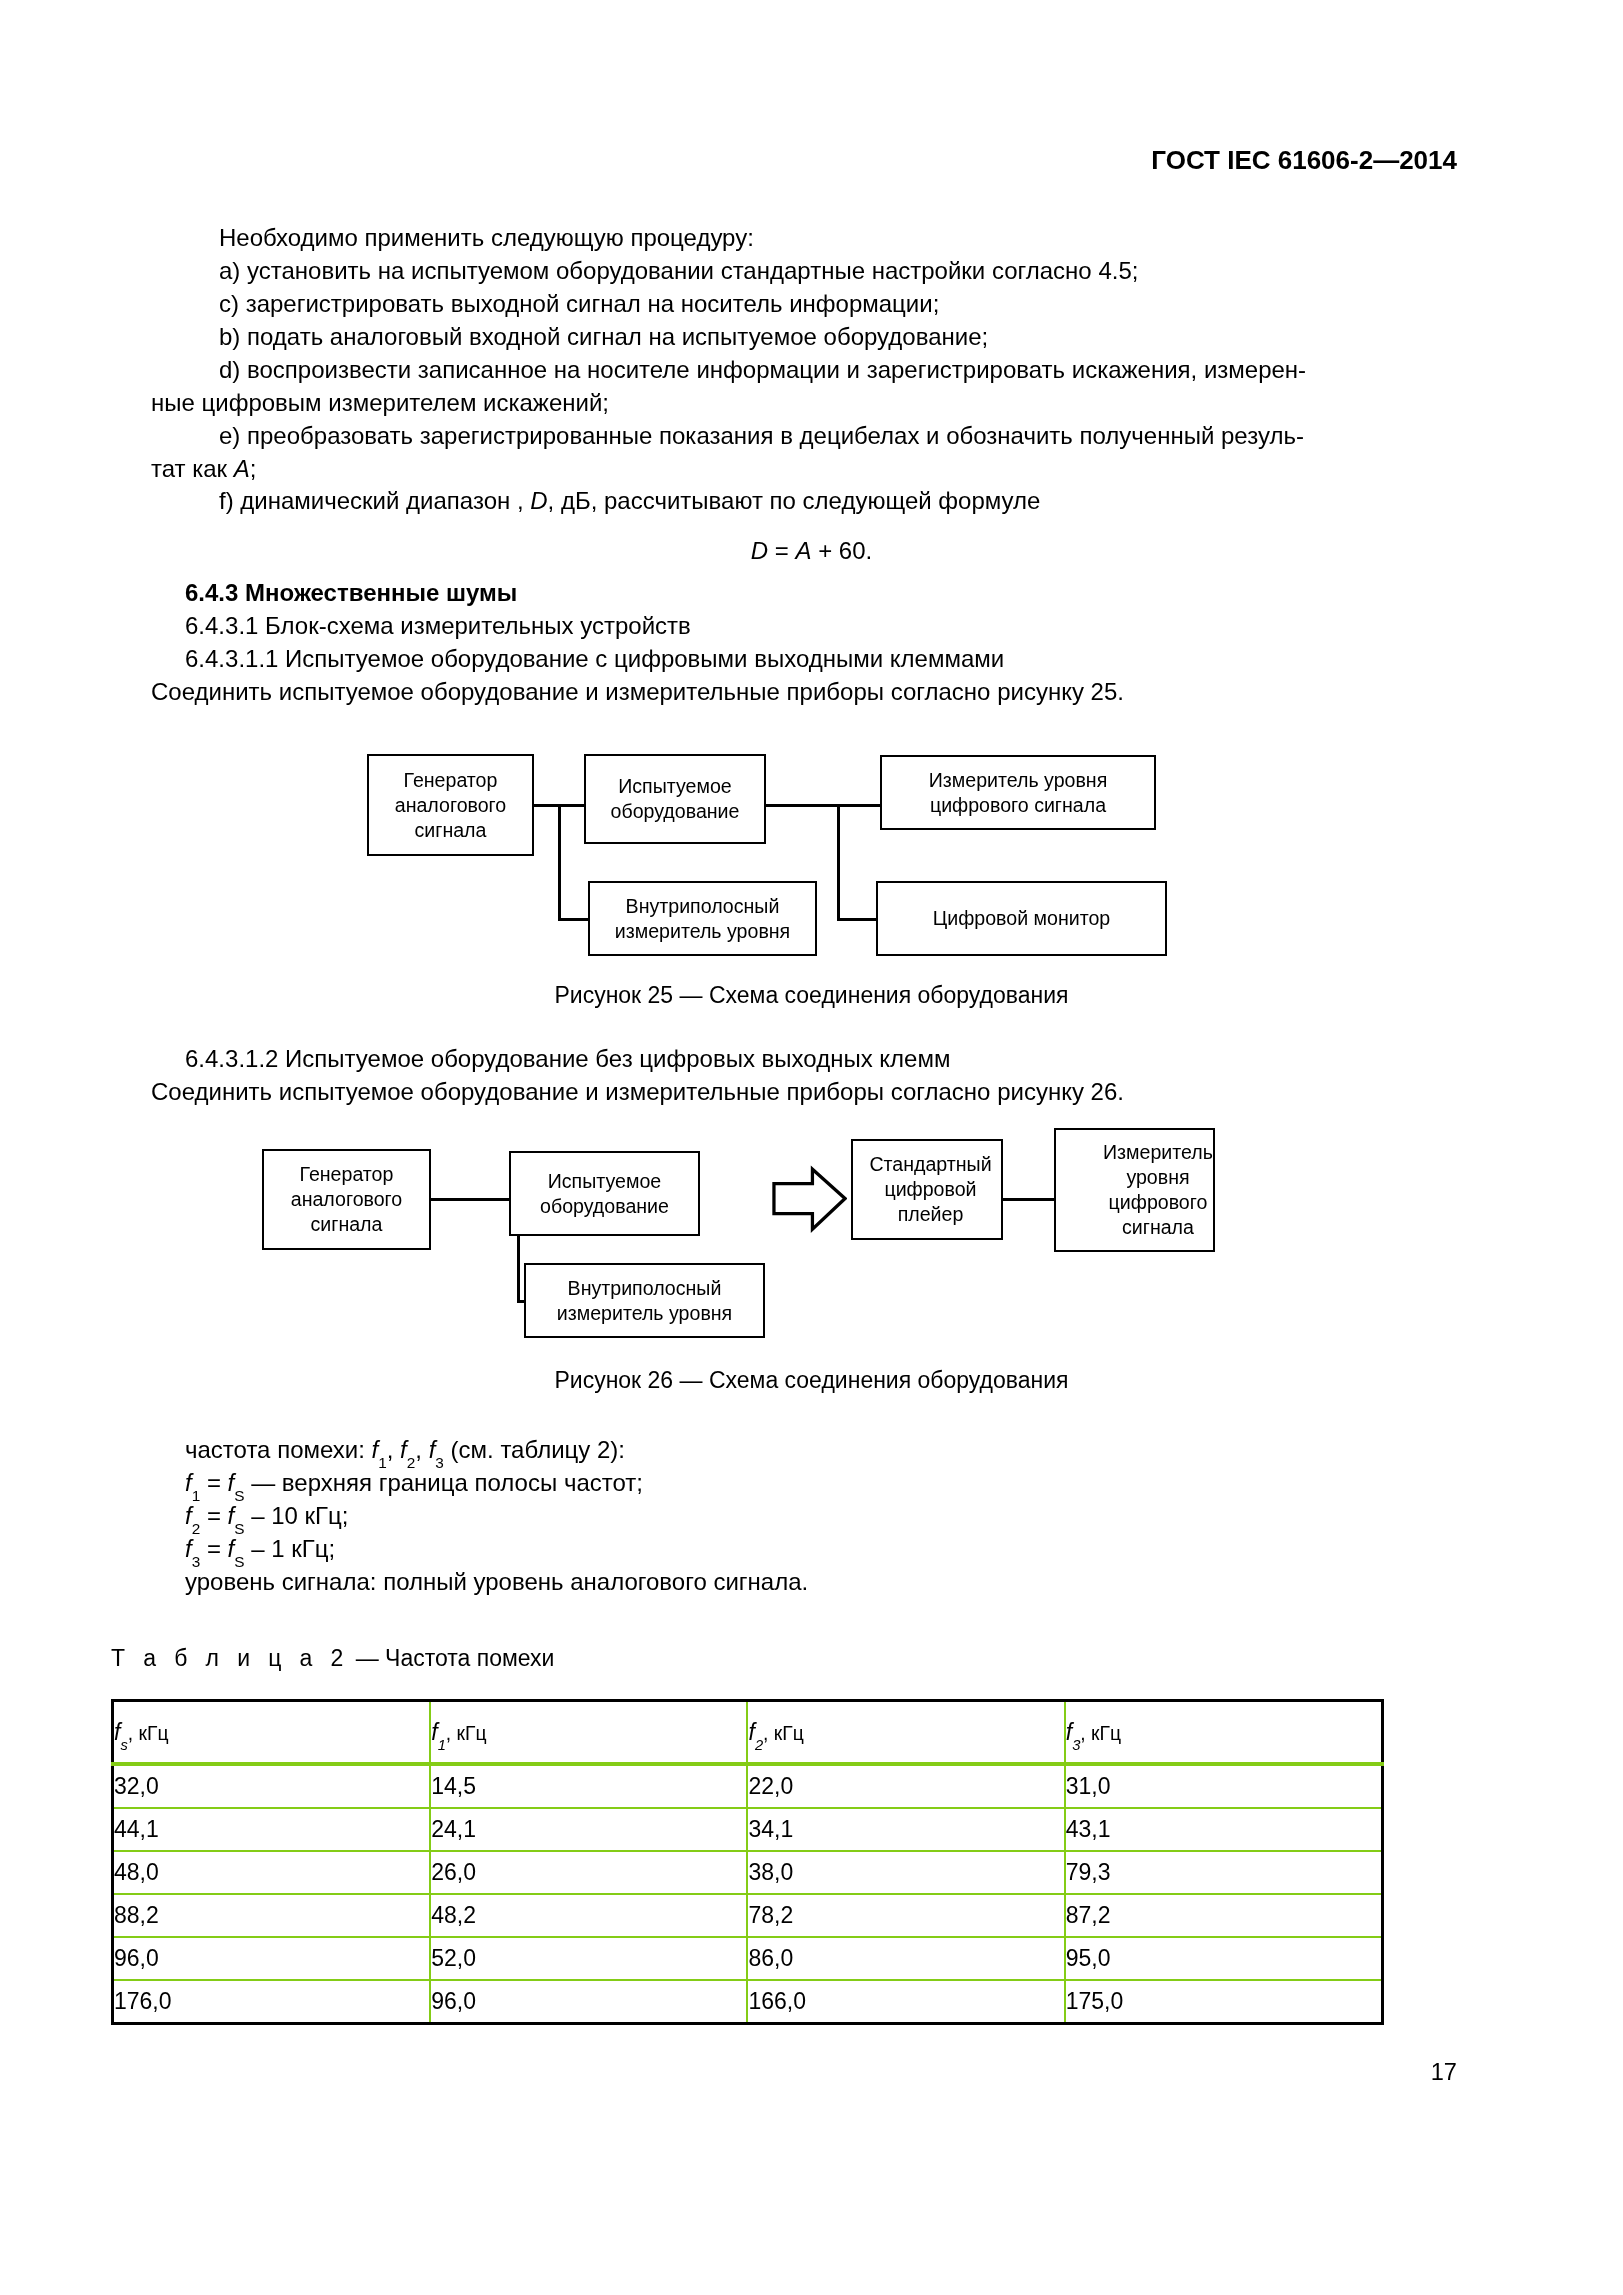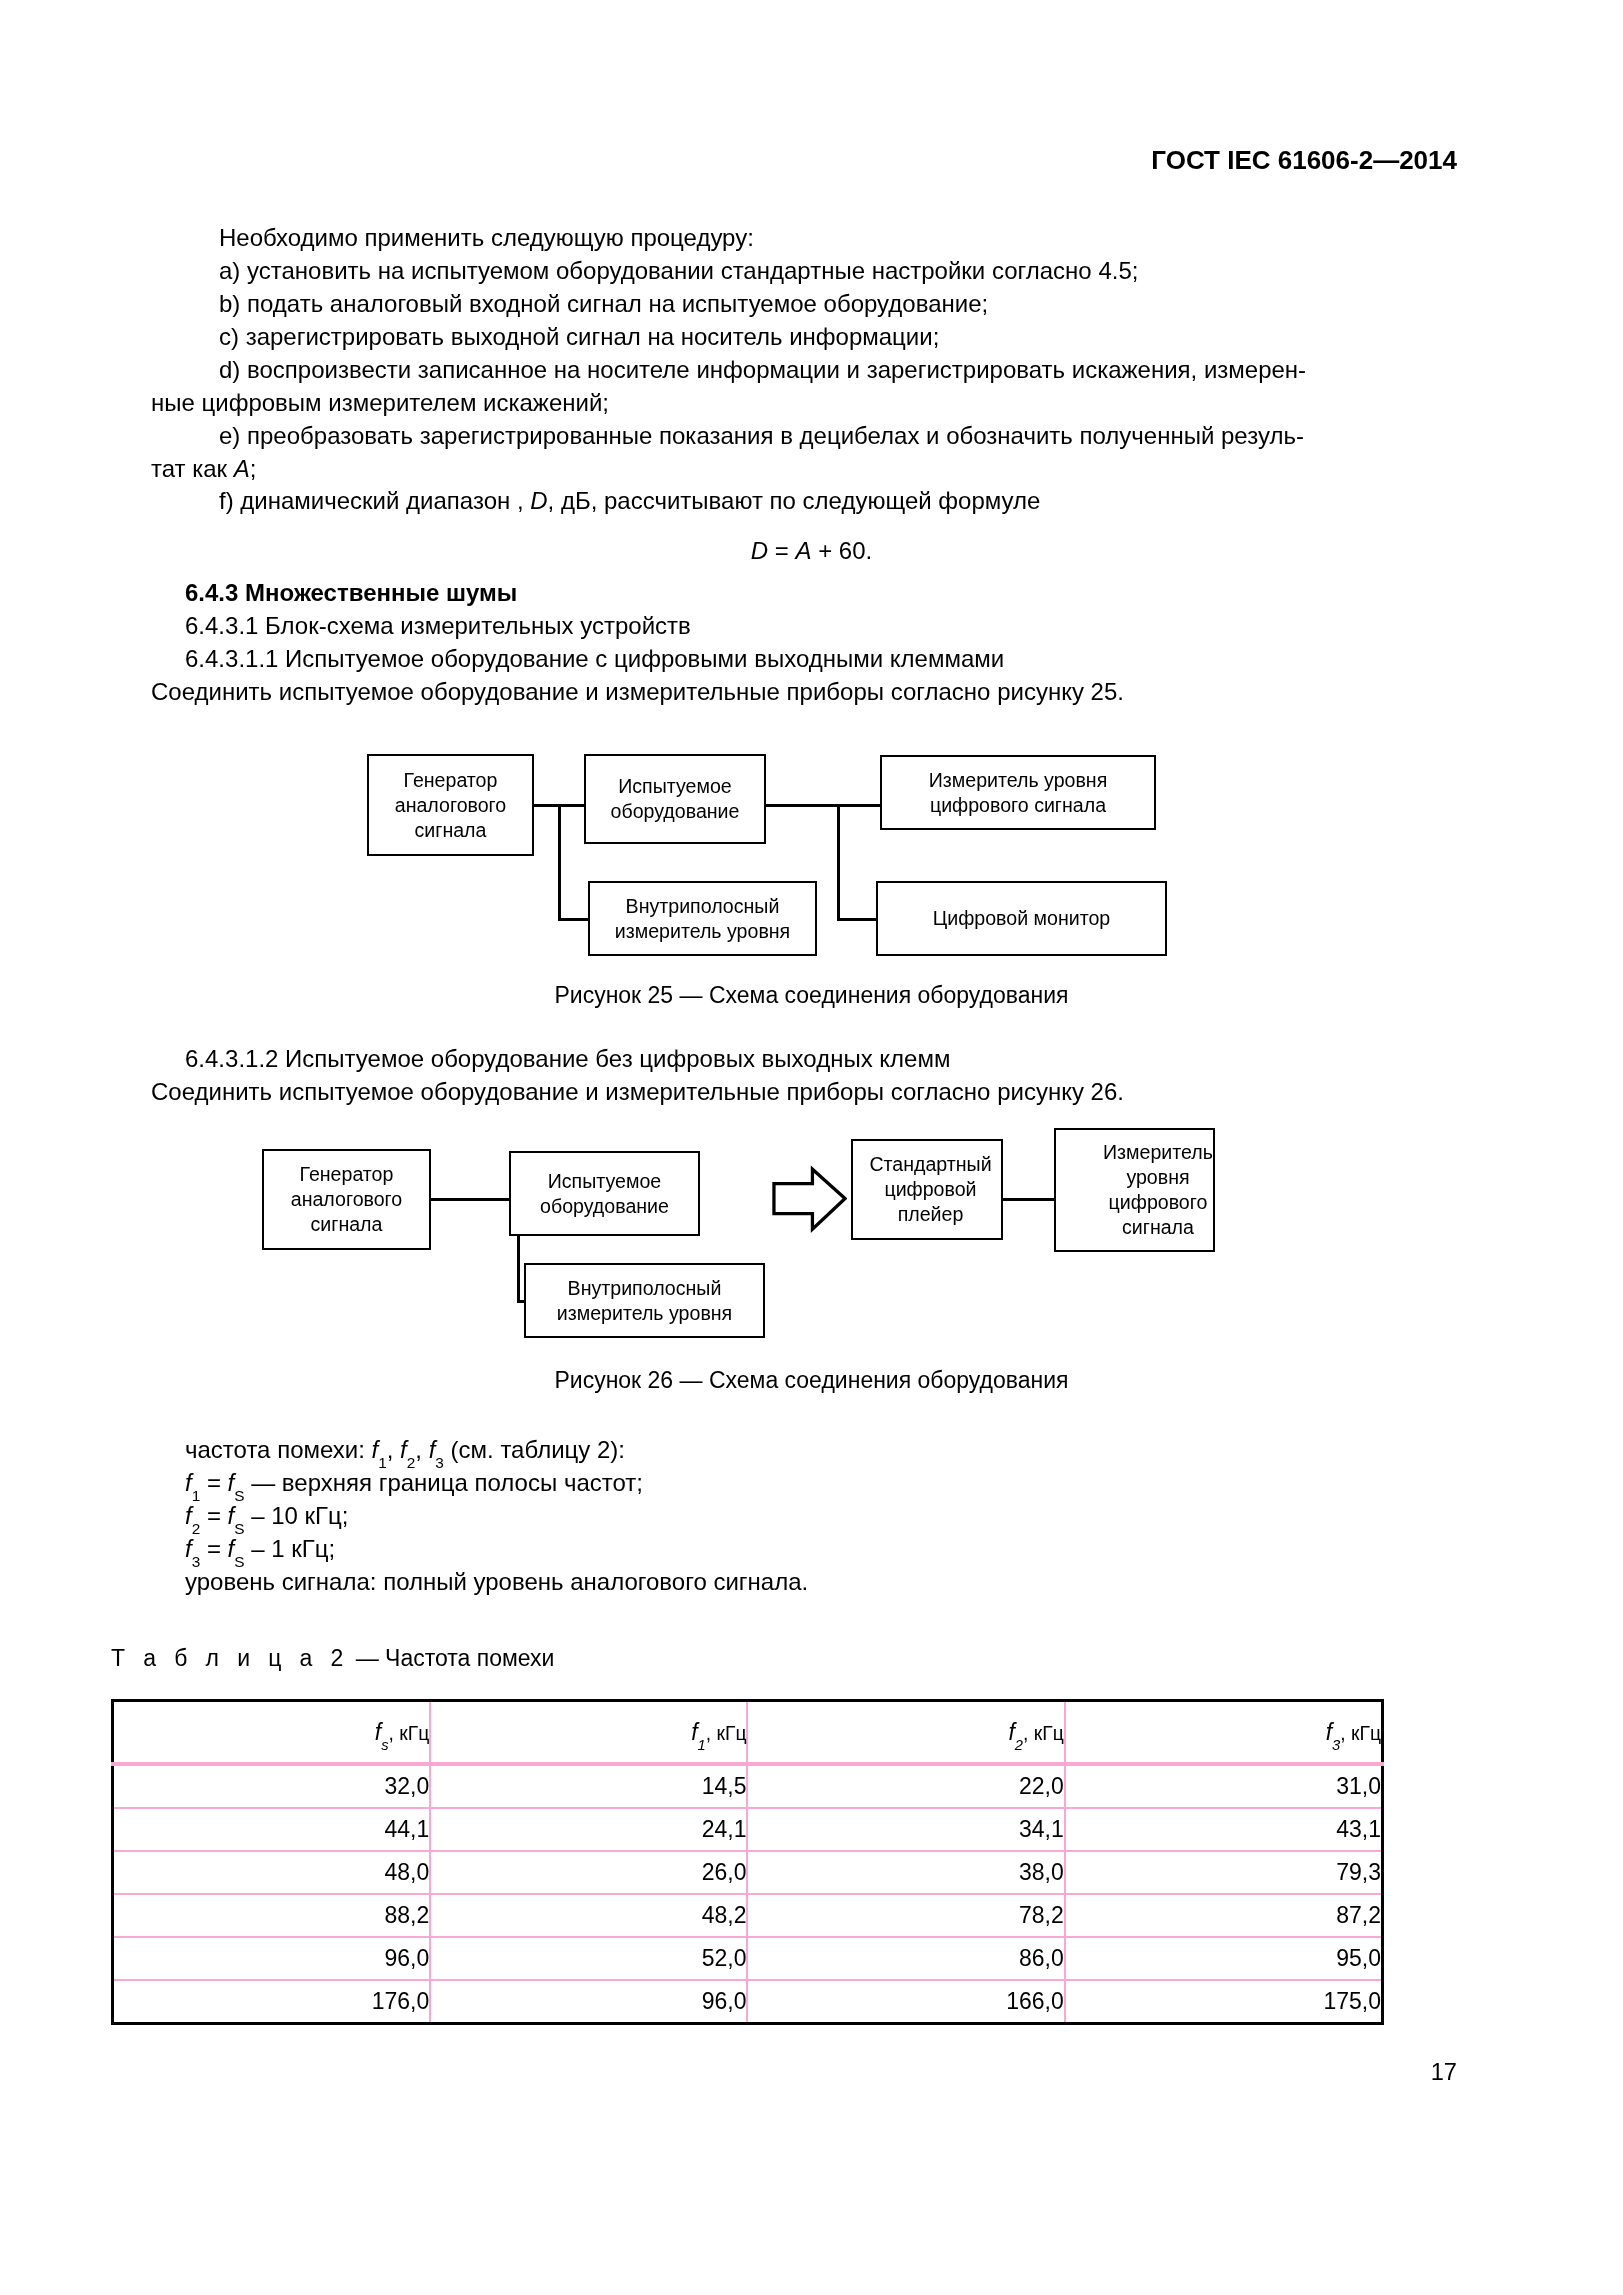--- a/index.html
+++ b/index.html
@@ -57,22 +57,22 @@
     font-size:23px;
   }
   .tbl-caption .sp { letter-spacing:5.9px; }
   table.t2 {
     position:absolute;
     border-collapse:collapse;
     table-layout:fixed;
     font-size:23px;
   }
   table.t2 td, table.t2 th {
-    border:2px solid #f9a8d4;
-    text-align:right;
+    border:2px solid #84cc16;
+    text-align:left;
     font-weight:normal;
     padding:0;
     height:41px;
   }
   table.t2 thead th { height:60px; border-bottom-width:4.6px; }
   table.t2 { border:3.3px solid #000; }
   table.t2 .hcell { font-style:italic; }
   table.t2 .hcell .u { font-style:normal; font-size:0.84em; }
 
   .pageno {
@@ -83,22 +83,22 @@
 </head>
 <body>
 
 <div class="page">
 
   <div class="hdr">ГОСТ IEC 61606-2—2014</div>
 
   <div class="blk" style="left:185px; top:221px;">
     <p class="ind">Необходимо применить следующую процедуру:</p>
     <p class="ind">a) установить на испытуемом оборудовании стандартные настройки согласно 4.5;</p>
+    <p class="ind">c) зарегистрировать выходной сигнал на носитель информации;</p>
     <p class="ind">b) подать аналоговый входной сигнал на испытуемое оборудование;</p>
-    <p class="ind">c) зарегистрировать выходной сигнал на носитель информации;</p>
     <p class="ind">d) воспроизвести записанное на носителе информации и зарегистрировать искажения, измерен-</p>
   </div>
 
   <div class="blk" style="left:185px; top:419px;">
     <p class="ind">e) преобразовать зарегистрированные показания в децибелах и обозначить полученный резуль-</p>
   </div>
 
   <div class="blk" style="left:151px; top:386px;">
     <p>ные цифровым измерителем искажений;</p>
   </div>

